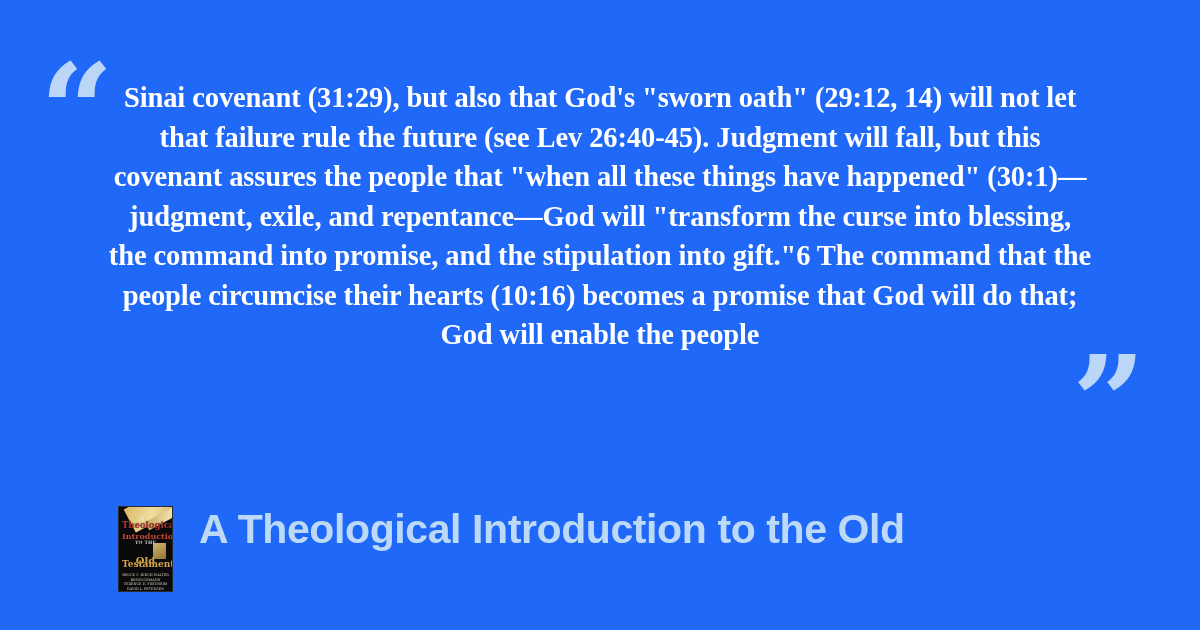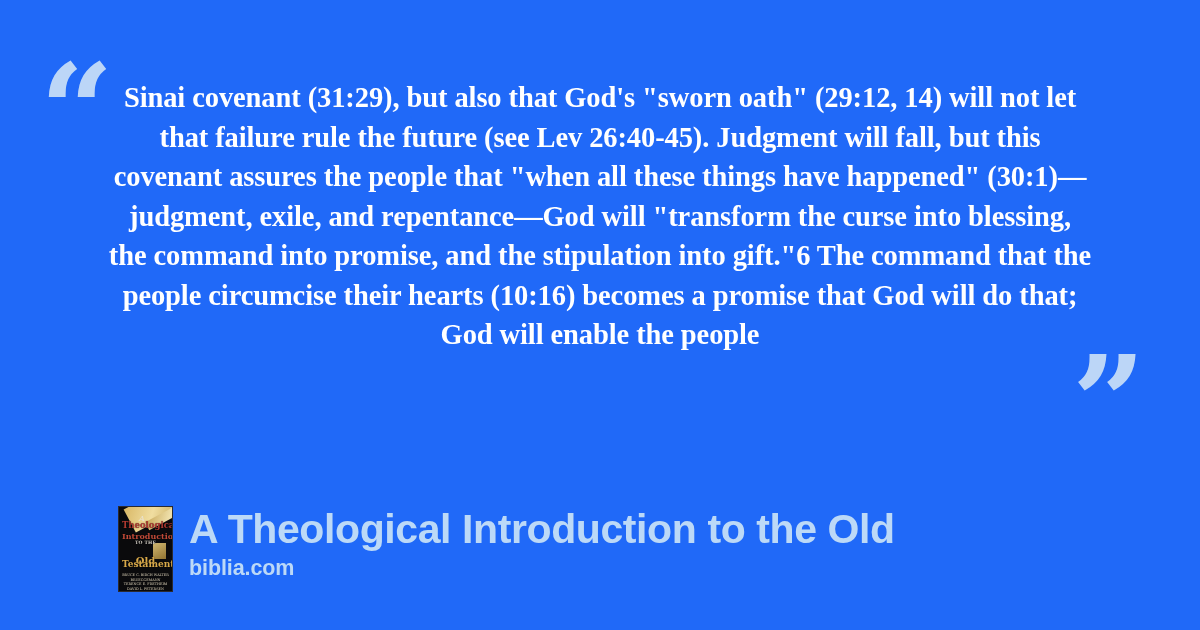--- a/index.html
+++ b/index.html
@@ -147,20 +147,21 @@
     width: 13px;
     height: 16px;
     background: linear-gradient(150deg, #e3c77a 0%, #9c7c34 100%);
     opacity: .92;
   }
 
   .footer-text {
     display: flex;
     flex-direction: column;
     justify-content: flex-end;
+    margin-left: 10px;
   }
   .footer-title {
     color: #bcd9f7;
     font-family: "Liberation Sans", sans-serif;
     font-weight: 700;
     font-size: 41px;
     line-height: 46px;
     letter-spacing: -0.4px;
     white-space: nowrap;
   }
@@ -201,17 +202,16 @@
       <div class="cv-line cv-l4">Old</div>
       <div class="cv-line cv-l5">Testament</div>
       <div class="cv-authors">BRUCE C. BIRCH
 WALTER BRUEGGEMANN
 TERENCE E. FRETHEIM
 DAVID L. PETERSEN</div>
     </div>
 
     <div class="footer-text">
       <div class="footer-title">A Theological Introduction to the Old</div>
-      <div class="footer-site">biblia.com</div>
     </div>
   </div>
 
 </div>
 
 </body></html>

